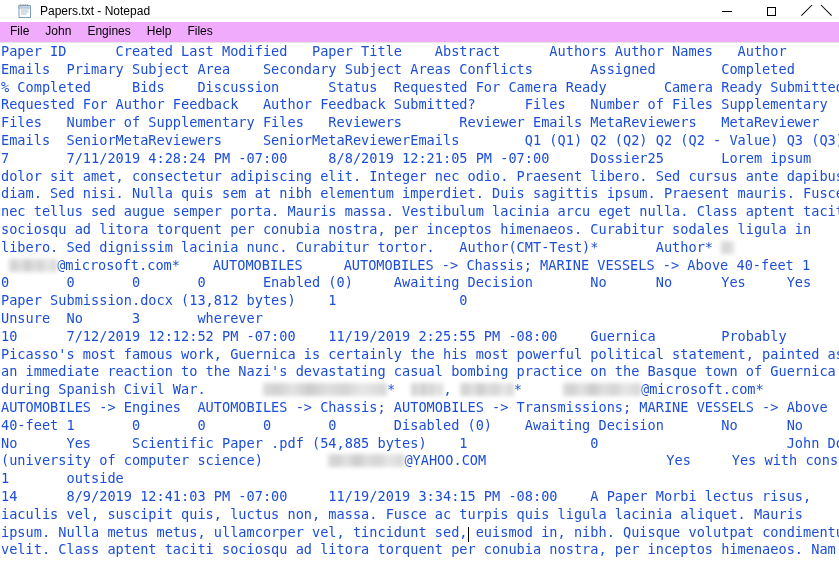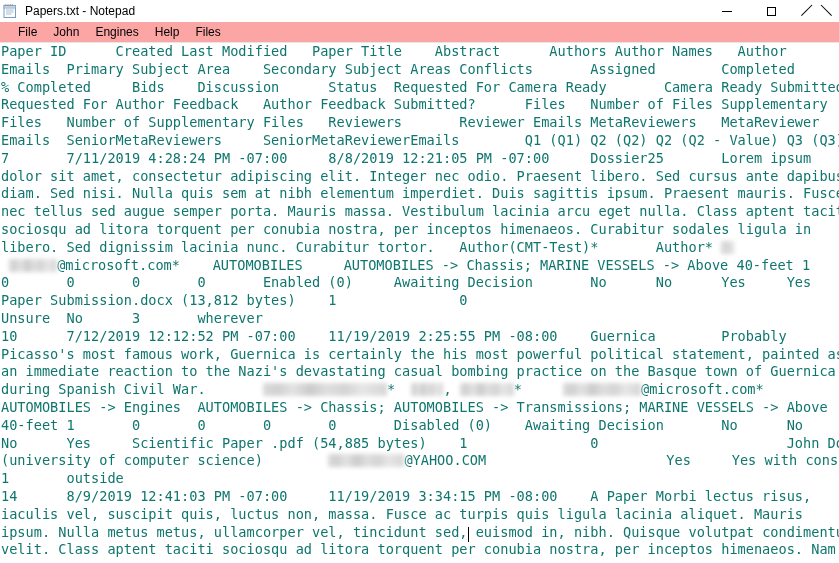--- a/index.html
+++ b/index.html
@@ -30,21 +30,21 @@
     min-height: 22px;
     background: #ffffff;
     display: flex;
     align-items: center;
     position: relative;
     border-bottom: 0;
   }
   .titlebar-left {
     display: flex;
     align-items: center;
-    padding-left: 2px;
+    padding-left: 17px;
     gap: 7px;
     flex: 1 1 auto;
     min-width: 0;
   }
   .app-icon {
     width: 16px;
     height: 16px;
     position: relative;
     flex: 0 0 auto;
   }
@@ -99,24 +99,24 @@
     background: #000;
     transform-origin: top center;
   }
   .glyph-close::before { transform: translateX(-50%) rotate(45deg); top: -1px; left: 1px; height: 15px;}
   .glyph-close::after  { transform: translateX(-50%) rotate(-45deg); top: -1px; left: 10px; height: 15px;}
 
   
   .menubar {
     height: 20px;
     min-height: 20px;
-    background: #fca5a5;
-    display: flex;
-    align-items: center;
-    padding-left: 10px;
+    background: #f0abfc;
+    display: flex;
+    align-items: flex-start;
+    padding-left: 2px;
     border-bottom: 1px solid #e6e6e6;
   }
   .menu-item {
     font-size: 12px;
     color: #000000;
     padding: 2px 8px 3px 8px;
     line-height: 14px;
     white-space: nowrap;
     font-family: "Liberation Sans", sans-serif;
   }
@@ -131,21 +131,21 @@
   .text-canvas {
     position: absolute;
     left: 0;
     top: 0;
     right: 0;
     bottom: 0;
     padding: 0 0 0 1px;
     font-family: "DejaVu Sans Mono", "Liberation Mono", monospace;
     font-size: 13.6px;
     line-height: 17.8px;
-    color: #0f766e;
+    color: #1d4ed8;
     white-space: pre;
     overflow: hidden;
     letter-spacing: 0px;
   }
   .tline {
     height: 17.8px;
     white-space: pre;
     position: relative;
   }
 

